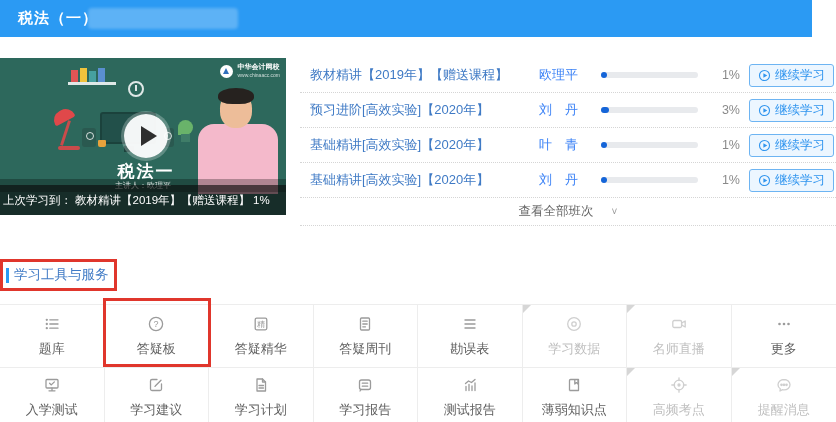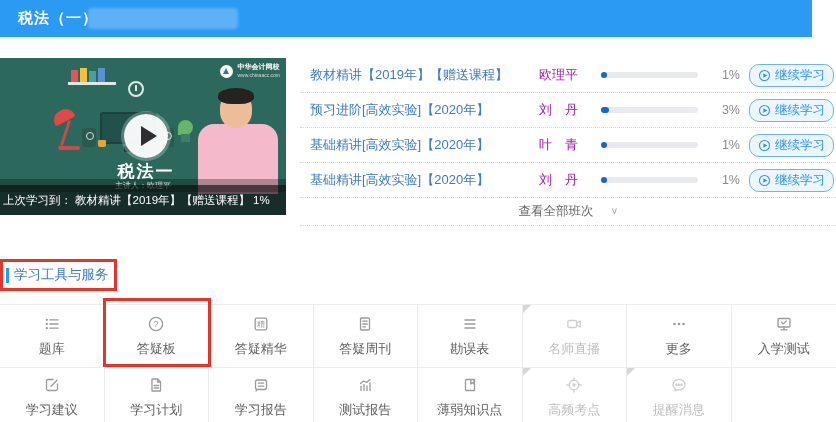--- a/index.html
+++ b/index.html
@@ -69,26 +69,26 @@
     background:rgba(10,10,10,.62); color:#fff; font-size:11.5px;
     display:flex; align-items:center; padding:15px 3px; white-space:nowrap; }
   .v-overlay span { margin-right:3px; }
 
   
   .course-list { position:absolute; left:300px; top:58px; width:536px; }
   .course-row { height:35px; display:flex; align-items:center;
     border-bottom:1px dotted #d5d5d5; }
   .course-title { flex:1; font-size:13px; color:#3f7ac5; padding-left:10px; cursor:pointer;
     white-space:nowrap; overflow:hidden; }
-  .course-teacher { width:62px; font-size:13px; color:#a21caf; }
+  .course-teacher { width:62px; font-size:13px; color:#3b82f6; }
   .progress-track { width:97px; height:6px; background:#e8eaed; border-radius:3px; position:relative; }
   .progress-fill { position:absolute; left:0; top:0; height:6px; background:#1565d8; border-radius:3px; }
   .course-pct { width:34px; text-align:right; font-size:12.5px; color:#8a8a8a; margin:0 9px 0 8px; }
   .continue-btn { display:flex; align-items:center; gap:4px; background:#ecf6ff;
-    border:1px solid #6db4f2; color:#3095ef; font-size:12.5px; border-radius:10px;
+    border:1px solid #6db4f2; color:#3095ef; font-size:12.5px; border-radius:3px;
     height:23px; padding:0 8px; margin-right:2px; cursor:pointer; }
   .view-all { height:28px; display:flex; align-items:center; justify-content:center;
     font-size:12.5px; color:#666; border-bottom:1px dotted #d5d5d5; cursor:pointer; gap:18px; }
   .view-all .caret { font-size:10px; color:#999; }
 
   
   .tools-header { position:absolute; left:6px; top:266px; display:flex; align-items:center;justify-content:flex-end; }
   .tools-accent { width:3px; height:15px; background:#2b9af3; margin-right:5px; }
   .tools-title { font-size:13.5px; color:#3f7ac5; }
   .tools-grid { position:absolute; left:0; top:304px; width:836px;
@@ -279,20 +279,29 @@
 
   <div class="tool-cell">
     <span class="tool-icon">
       <svg width="18" height="18" viewBox="0 0 18 18" fill="none" stroke="currentColor" stroke-width="1.4" stroke-linecap="round">
         <path d="M4 5 H14 M4 9 H14 M4 13 H14"></path>
       </svg>
     </span>
     <span class="tool-label">勘误表</span>
   </div>
 
+  <div class="tool-cell disabled">
+    <span class="tool-icon">
+      <svg width="18" height="18" viewBox="0 0 18 18" fill="none" stroke="currentColor" stroke-width="1.3">
+        <circle cx="9" cy="9" r="6.3"></circle>
+          <circle cx="9" cy="9" r="2.2"></circle>
+      </svg>
+    </span>
+    <span class="tool-label">学习数据</span>
+  </div>
 
   <div class="tool-cell disabled">
     <span class="tool-icon">
       <svg width="18" height="18" viewBox="0 0 18 18" fill="none" stroke="currentColor" stroke-width="1.3" stroke-linejoin="round">
         <rect x="2.8" y="5.5" width="8.8" height="7" rx="1.5"></rect>
         <path d="M11.6 8 L15.2 6 V12 L11.6 10 Z"></path>
       </svg>
     </span>
     <span class="tool-label">名师直播</span>
   </div>

